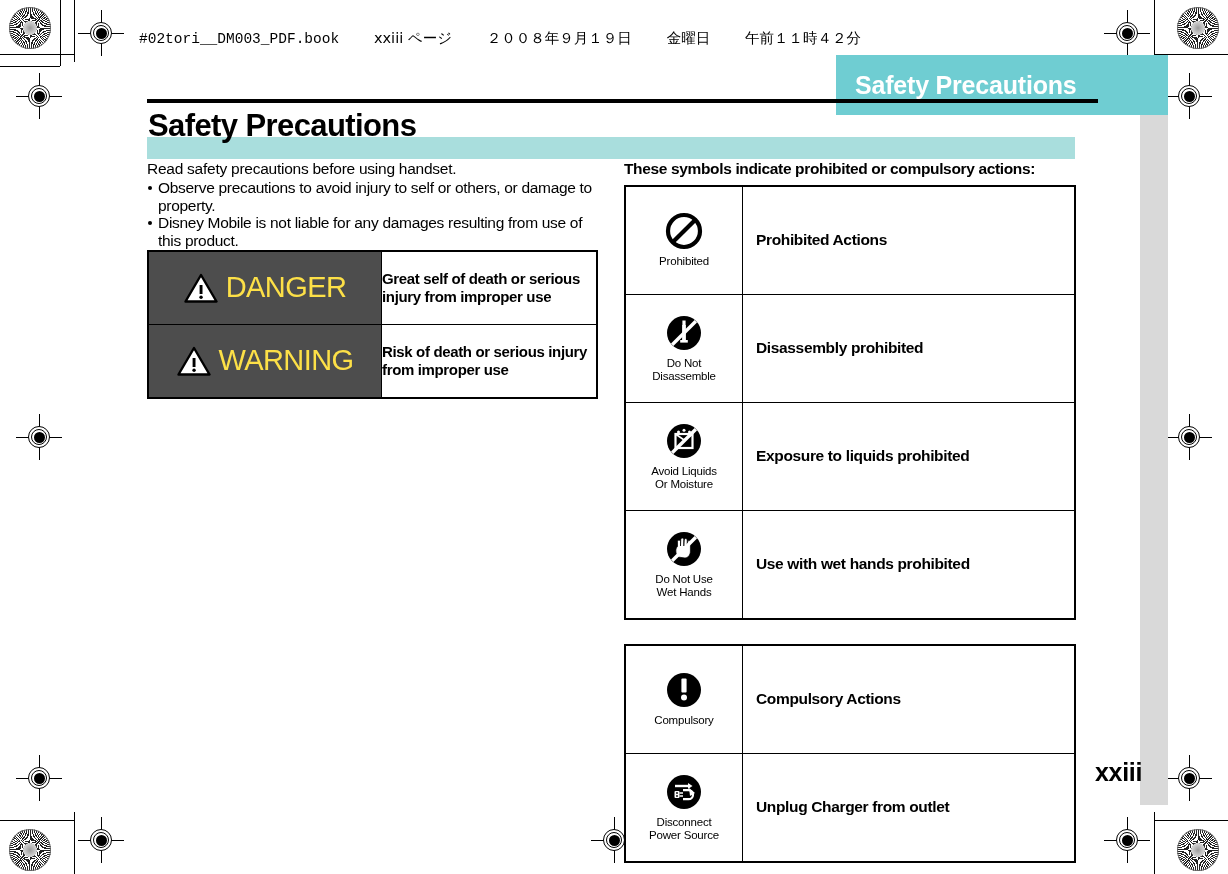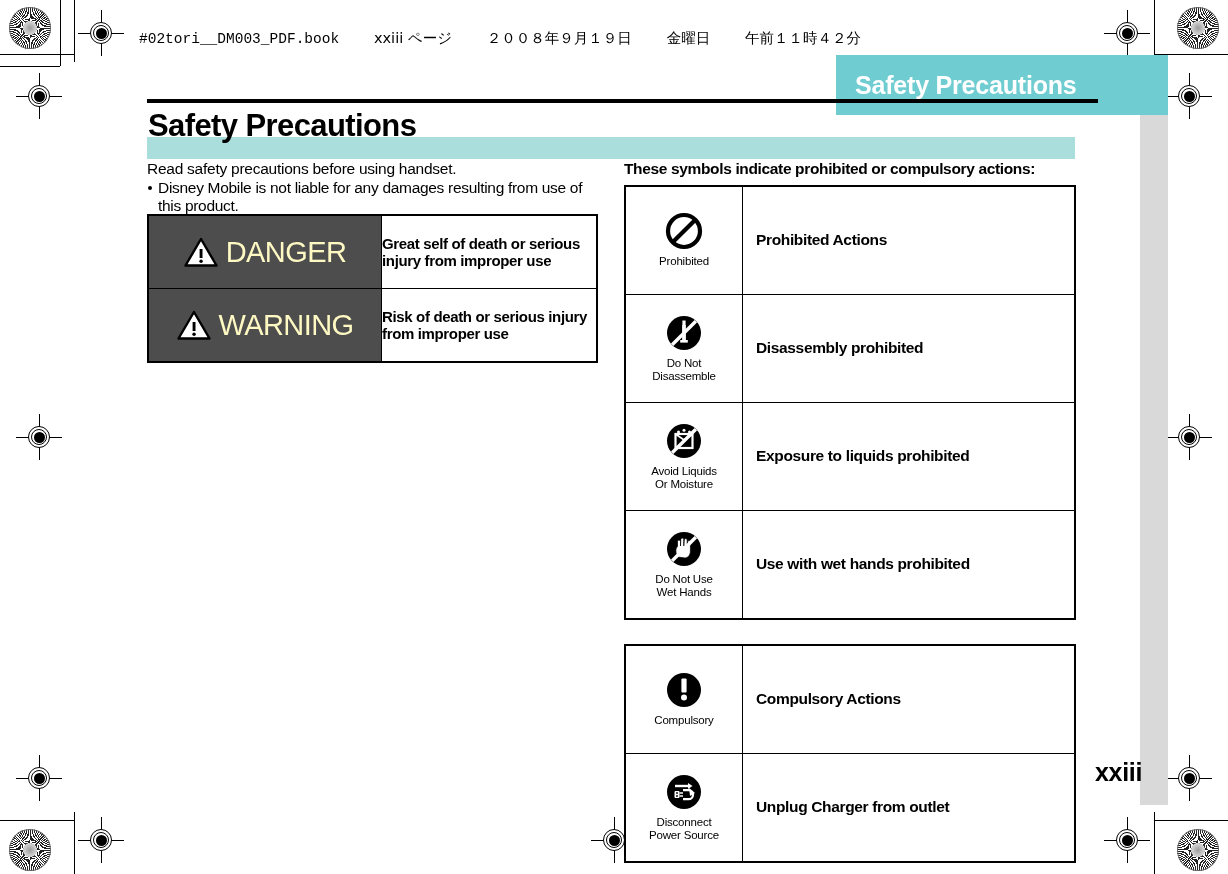--- a/index.html
+++ b/index.html
@@ -102,21 +102,21 @@
   .risk-table{
     width:451px;border:2px solid #000;border-collapse:collapse;background:#fff;
   }
   .risk-table td{border:1px solid #000;vertical-align:middle;padding:0;}
   .risk-label{
     width:232px;background:#4d4d4d;height:72px;
     text-align:center;
   }
   .risk-label .inner{display:flex;align-items:center;justify-content:center;gap:8px;}
   .risk-label .word{
-    color:#fef9c3;font-size:29px;font-weight:500;letter-spacing:-0.6px;line-height:1;
+    color:#fde047;font-size:29px;font-weight:500;letter-spacing:-0.6px;line-height:1;
   }
   .risk-desc{
     padding:4px 8px 4px 9px;font-size:15px;font-weight:bold;
     line-height:1.17;letter-spacing:-0.35px;
   }
 
   
   .tri{display:inline-block;width:34px;height:30px;position:relative;flex:0 0 auto;}
 
   
@@ -268,20 +268,21 @@
 <div class="title-wrap">
   <div class="title-hl"></div>
   <h1>Safety Precautions</h1>
 </div>
 
 <div class="col-left">
 
   <p class="lede">Read safety precautions before using handset.</p>
 
   <ul class="bullets">
+    <li>Observe precautions to avoid injury to self or others, or damage to property.</li>
     <li>Disney Mobile is not liable for any damages resulting from use of this product.</li>
   </ul>
 
 
   <table class="risk-table">
     <tbody>
         <tr>
       <td class="risk-label">
         <div class="inner">
           <span class="tri">

